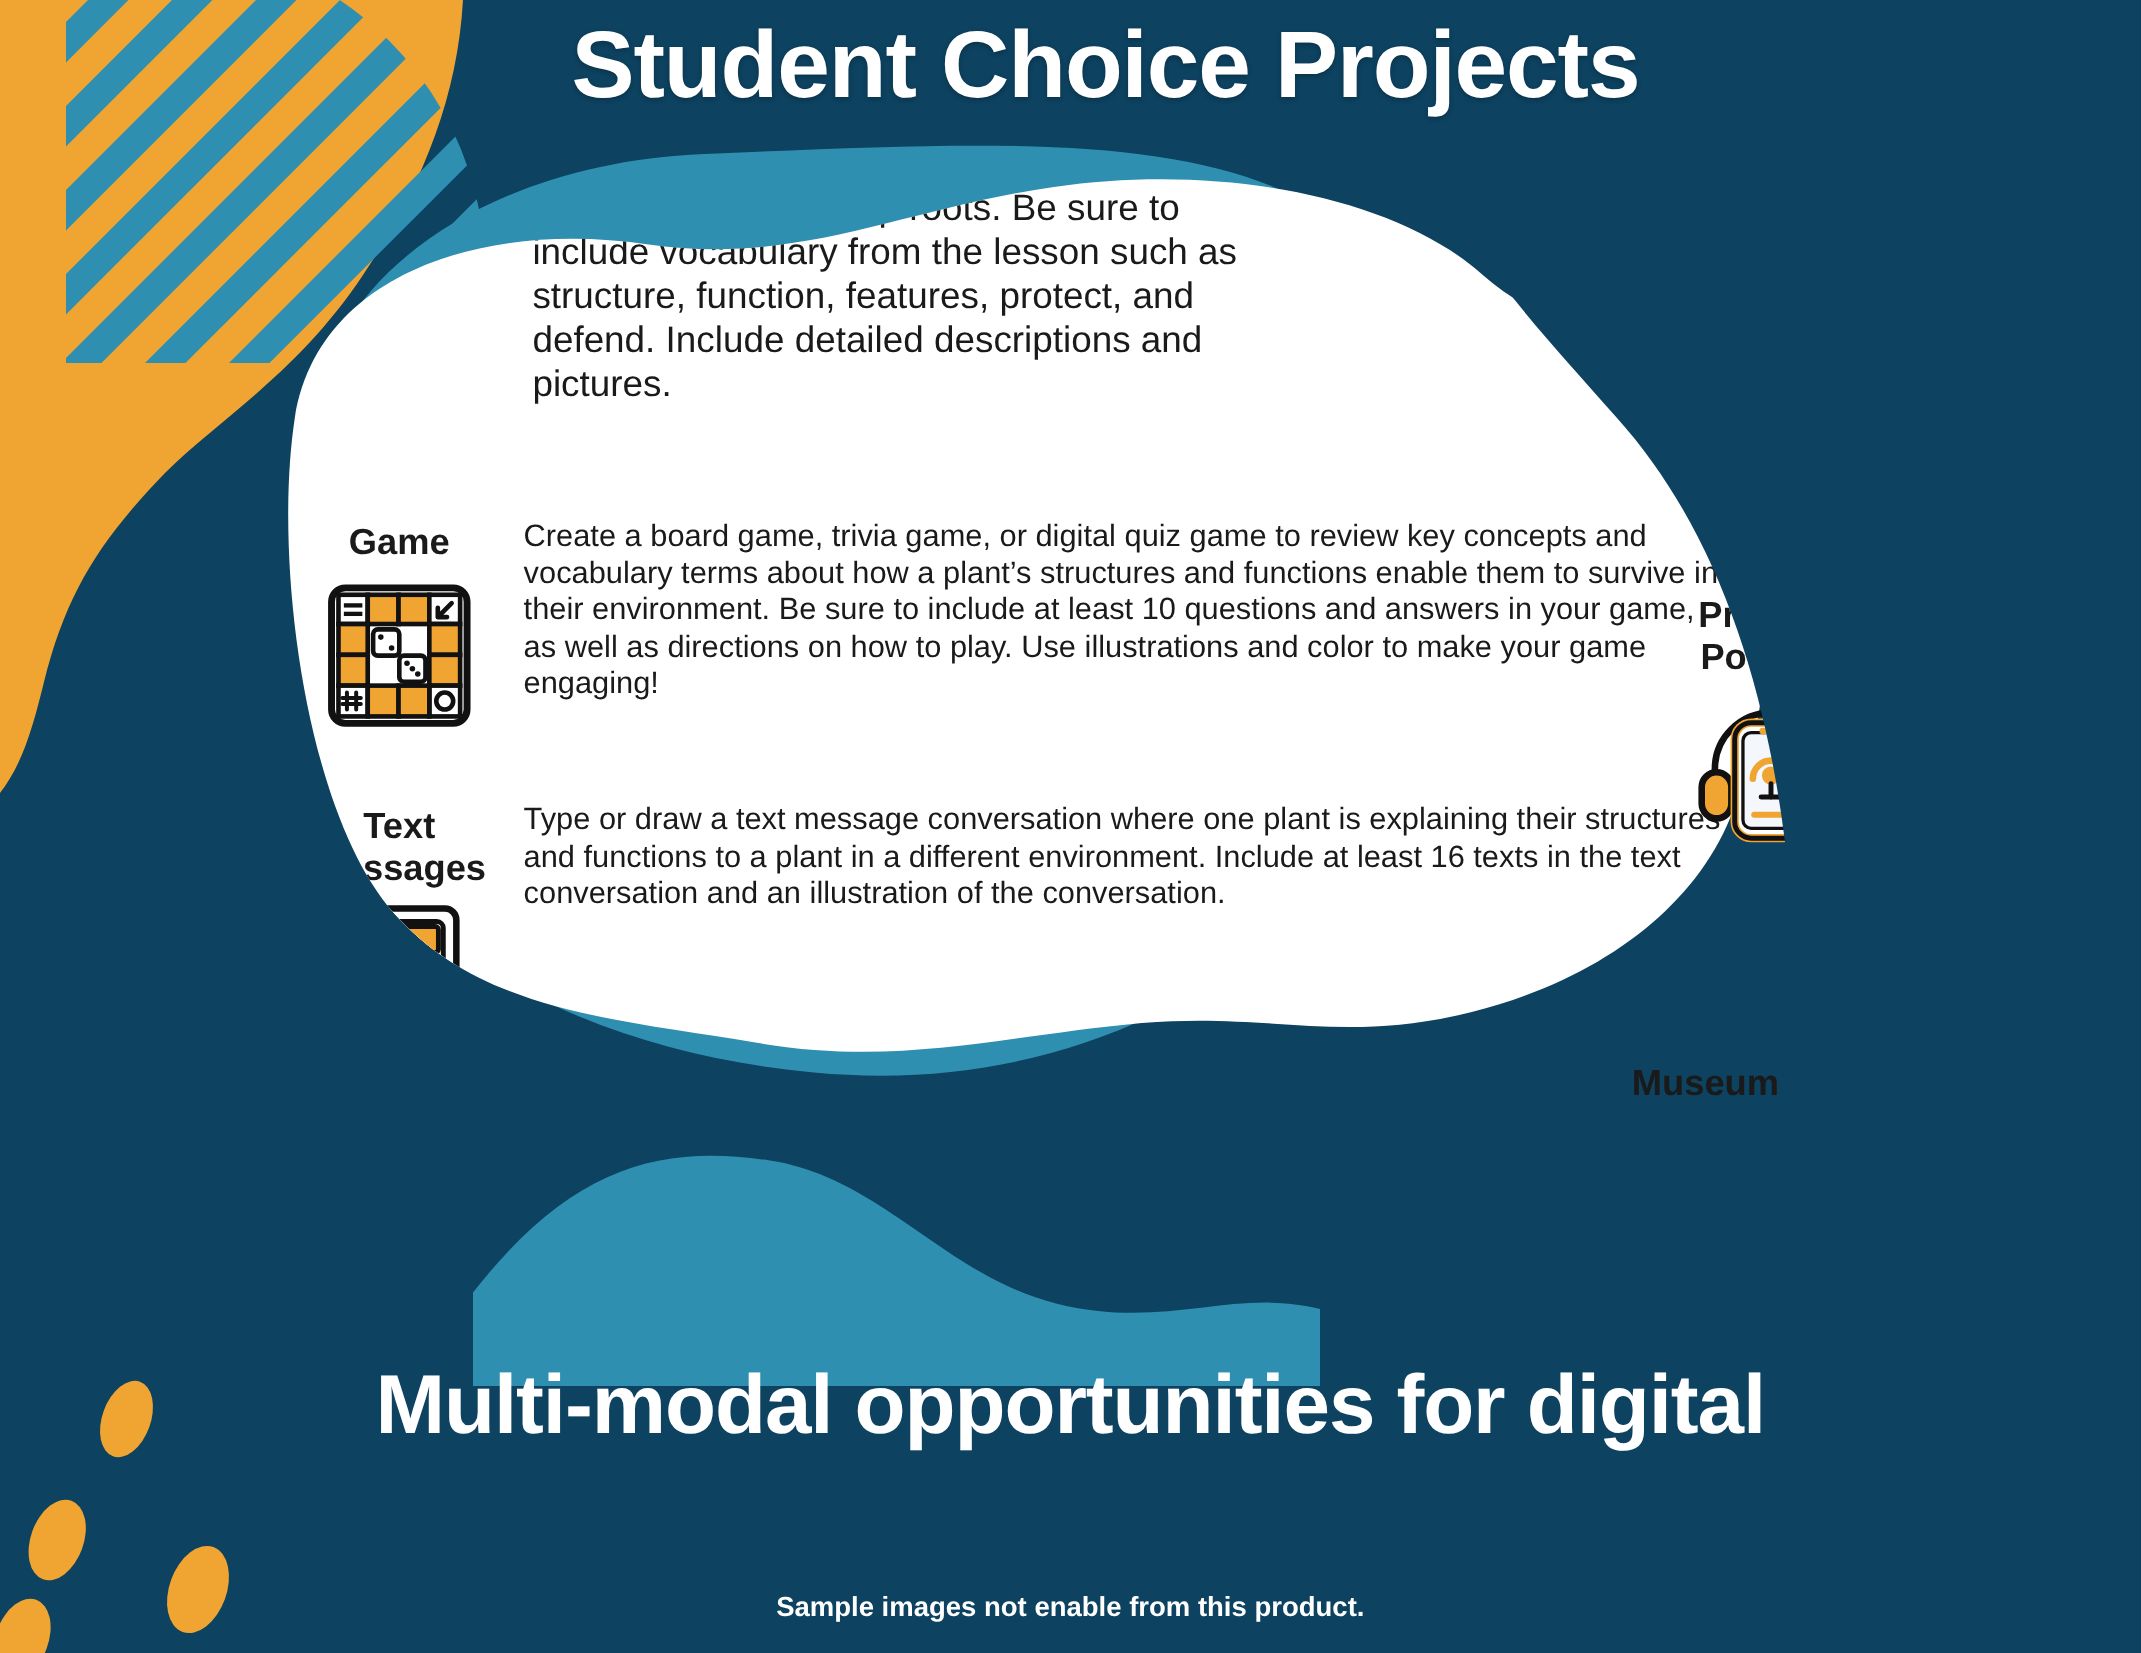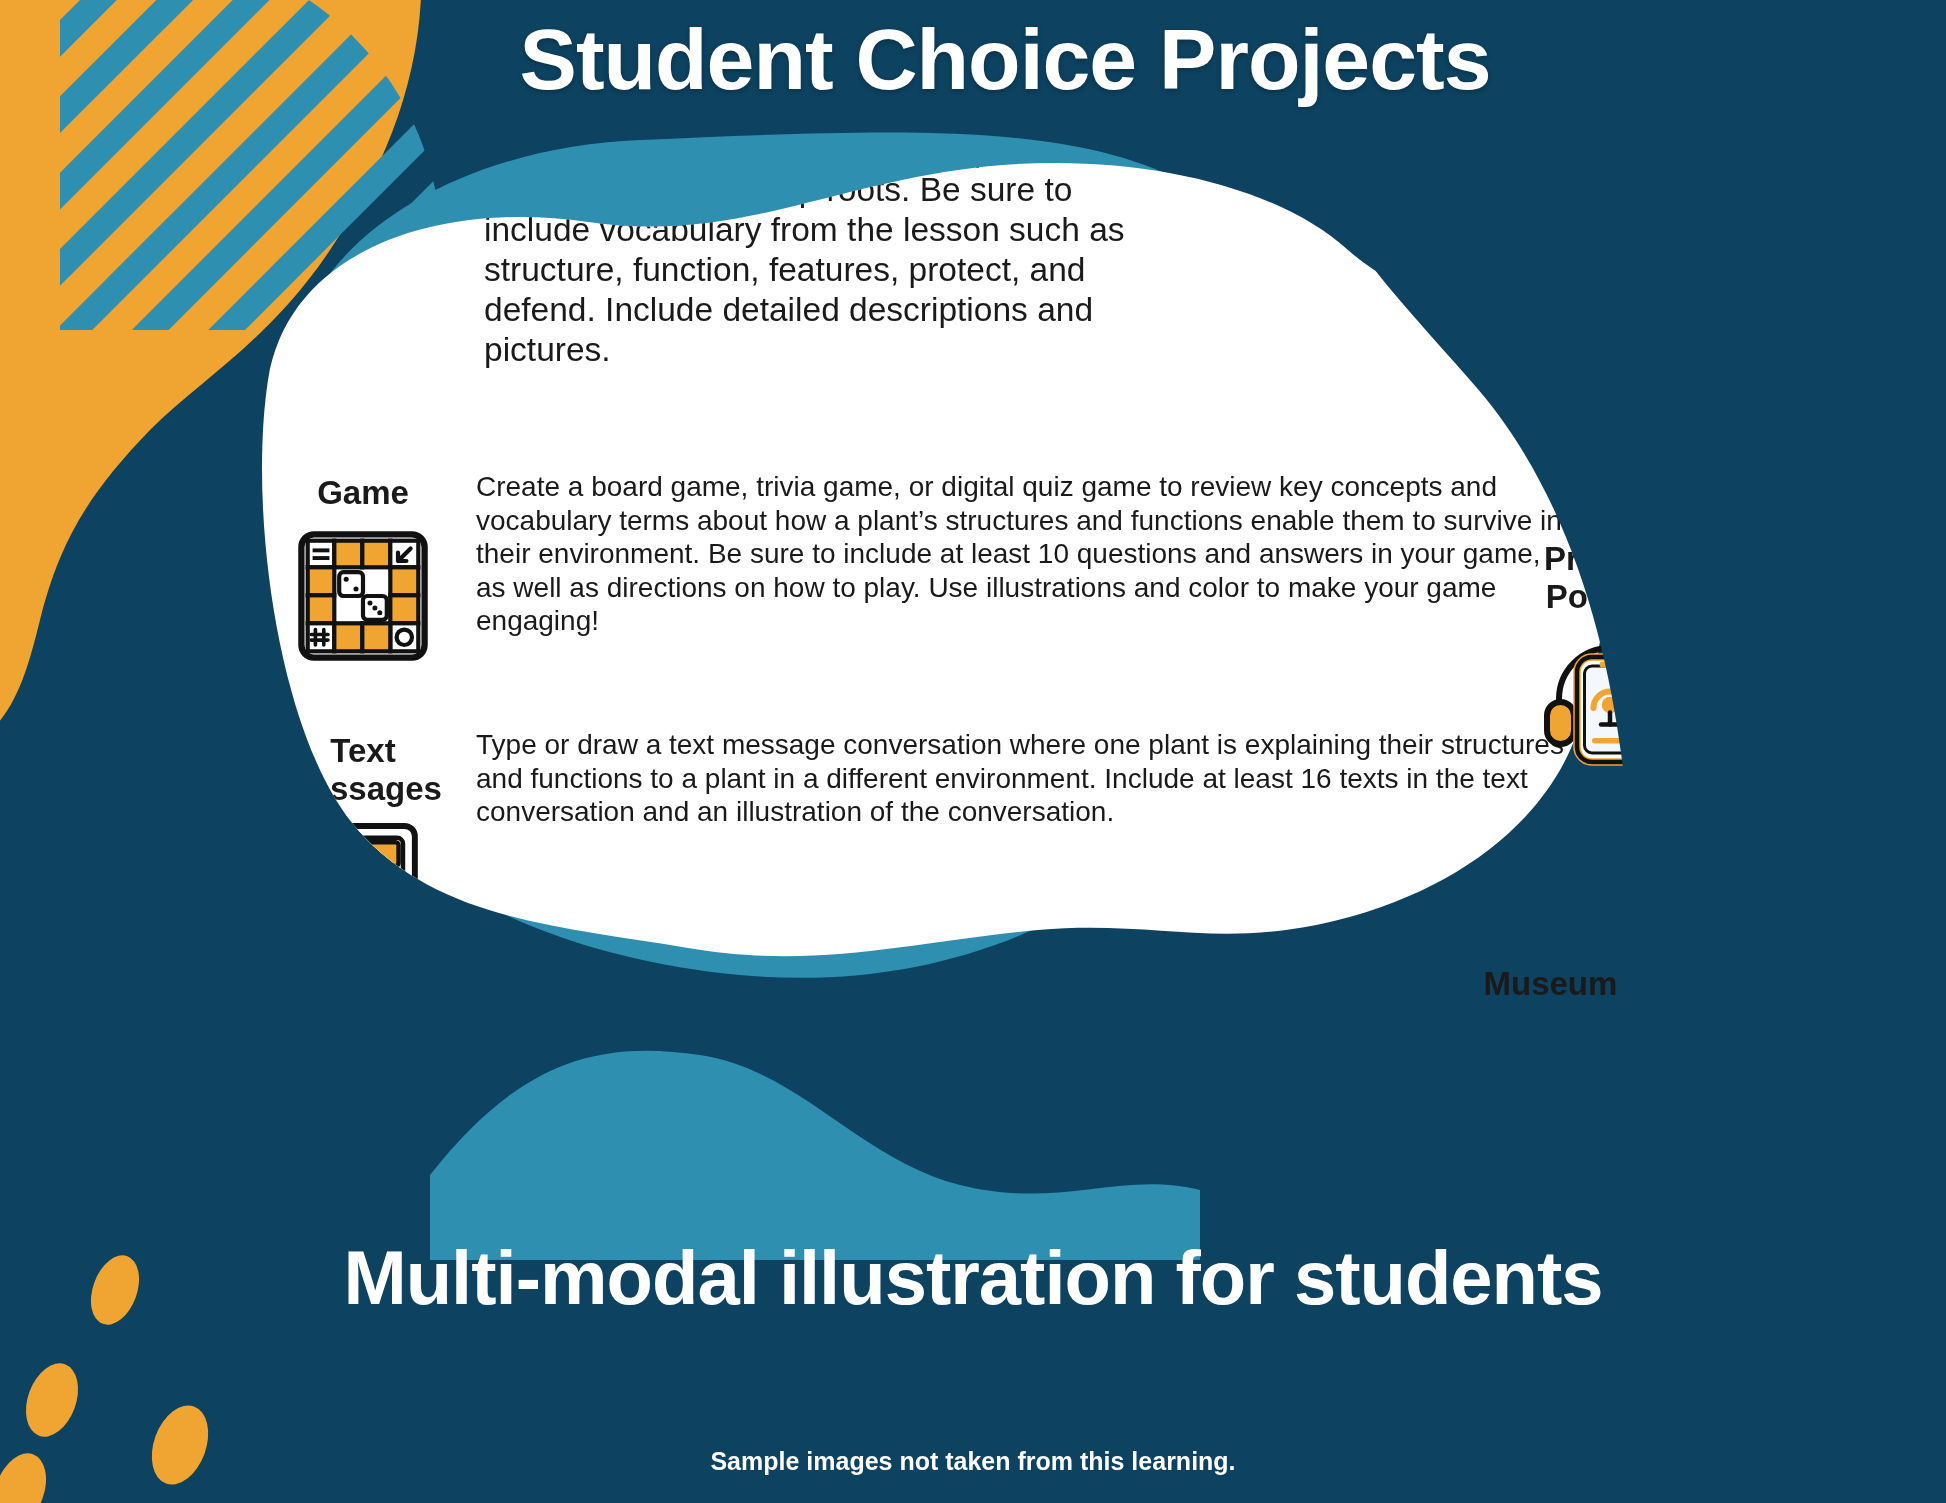--- a/index.html
+++ b/index.html
@@ -306,18 +306,18 @@
   <svg class="bg-svg" viewBox="0 0 1946 1503" preserveAspectRatio="none" style="z-index:27;pointer-events:none;">
     <path d="M 1946,0 L 1946,1503 L 1300,1503
              C 1420,1420 1500,1300 1560,1180
              C 1620,1060 1640,900 1622,760
              C 1604,620 1560,480 1470,380
              C 1400,300 1330,230 1300,140
              L 1300,0 Z" fill="#0d4260"></path>
   </svg>
 
   <div class="sub">
-    <div>Multi-modal illustration for students</div>
+    <div>Multi-modal opportunities for digital</div>
   </div>
 
-  <div class="disclaimer">Sample images not taken from this learning.</div>
+  <div class="disclaimer">Sample images not enable from this product.</div>
 
 </div>
 
 </body></html>

